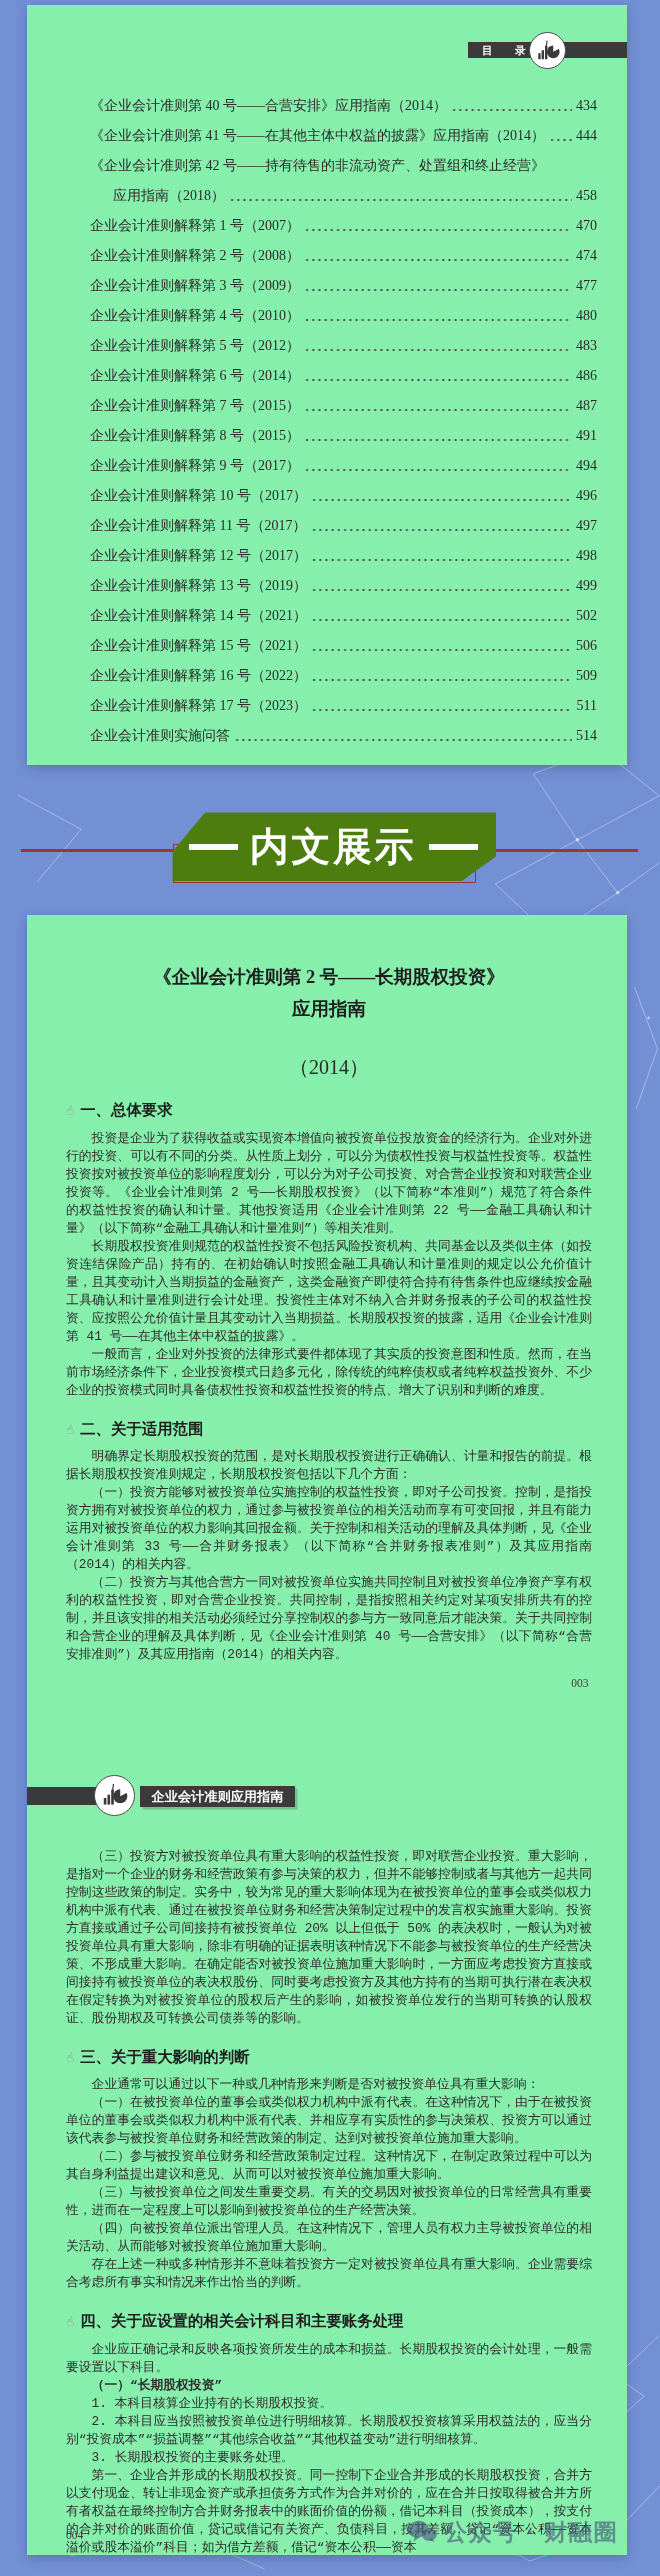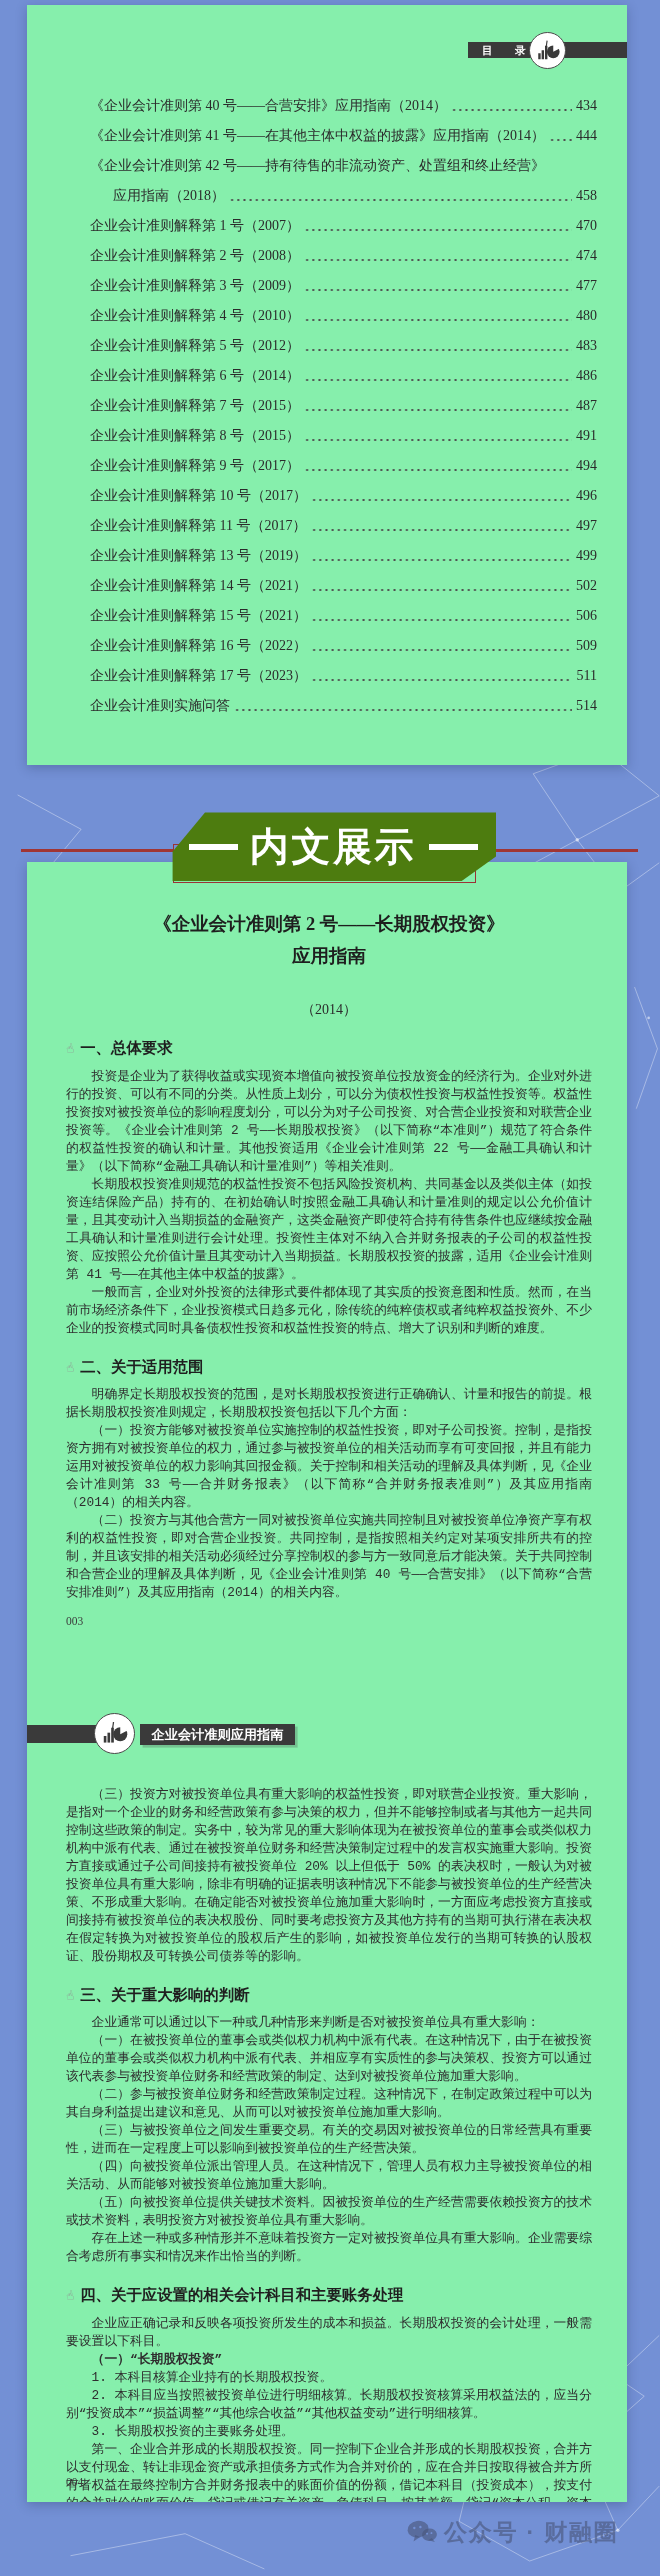--- a/index.html
+++ b/index.html
@@ -12,21 +12,21 @@
   }
   
   .decor{position:absolute;left:0;top:0;width:661px;height:2576px;z-index:0;}
   
   .page{
     position:absolute;left:27px;width:600px;background:#86efac;
     box-shadow:0 2.6px 10.6px rgba(30,40,80,.28);
     z-index:2;overflow:hidden;
   }
   .page1{top:5.3px;height:760px;}
-  .page23{top:862px;height:1640px;}
+  .page23{top:915px;height:1640px;}
   
   .p1bar{
     position:absolute;top:37px;right:0;width:159px;height:16px;
     background:#3a3a3a;color:#fff;
     font-family:"Liberation Sans","DejaVu Sans",sans-serif;
     font-size:10.6px;font-weight:bold;line-height:16px;
     letter-spacing:9.7px;padding-left:14px;box-sizing:border-box;
   }
   .circle-icon{
     position:absolute;background:#fff;border:1.8px solid #4a4a4a;border-radius:50%;
@@ -70,37 +70,37 @@
   .banner-text::before,.banner-text::after{
     content:"";display:inline-block;width:49px;height:6.2px;background:#fff;margin:0 12.3px;
   }
   
   .content{padding:0 35px 0 39px;}
   .book-title{
     text-align:center;font-size:18.5px;font-weight:bold;color:#1e1e1e;line-height:26.4px;
   }
   .book-title.l1{padding-top:49px;}
   .book-title.l2{margin-top:5.3px;}
-  .book-year{text-align:center;font-size:14px;color:#2b2b2b;margin-top:32px;}
+  .book-year{text-align:center;font-size:20px;color:#2b2b2b;margin-top:32px;}
   .blocks{margin-top:16px;}
   .blk{font-size:12.8px;line-height:18px;color:#2e2e2e;text-align:justify;}
   .blk.para{text-indent:2em;font-family:Liberation Mono, monospace;}
   .blk.bold{font-weight:bold;}
   .blk.head{
     font-family:"Liberation Sans","DejaVu Sans",sans-serif;
     font-size:15.4px;font-weight:bold;color:#1f1f1f;
     margin:20px 0 9.7px;text-indent:0;text-align:left;
   }
   .blk .hand{display:none;}
   .blk.head .hand{
     display:inline-block;color:#8f8f8f;font-size:13.2px;margin-right:6.2px;
     font-family:"DejaVu Sans",sans-serif;transform:rotate(-12deg);
   }
   .blk.head .hand::before{content:"\261D";}
-  .page-no-right{text-align:left;font-size:11.5px;color:#3c3c3c;margin-top:12.3px;padding-right:3.5px;}
+  .page-no-right{text-align:right;font-size:11.5px;color:#3c3c3c;margin-top:12.3px;padding-right:3.5px;}
   .page-no-left{position:absolute;left:39px;bottom:14px;font-size:11.5px;color:#3c3c3c;}
   
   .hb{position:relative;height:44px;margin:85px 0 30px -39px;}
   .hb-strip{position:absolute;left:0;top:13.2px;width:90px;height:18.5px;background:#3a3a3a;}
   .hb-circle{top:0.9px;left:67px;width:41px;height:41px;}
   .hb-label{
     position:absolute;left:113px;top:12.3px;height:21px;background:#3a3a3a;
     color:#fff;font-family:"Liberation Sans","DejaVu Sans",sans-serif;
     font-size:13.2px;font-weight:bold;line-height:21px;padding:0 11.5px;
     box-shadow:2.6px 2.6px 0 rgba(58,58,58,.25);
@@ -229,20 +229,25 @@
         <span class="toc-title">企业会计准则解释第 10 号（2017）</span>
         <span class="leader"></span>
         <span class="toc-page">496</span>
       </div>
       <div class="toc-row">
         <span class="toc-title">企业会计准则解释第 11 号（2017）</span>
         <span class="leader"></span>
         <span class="toc-page">497</span>
       </div>
       <div class="toc-row">
+        <span class="toc-title">企业会计准则解释第 12 号（2017）</span>
+        <span class="leader"></span>
+        <span class="toc-page">498</span>
+      </div>
+      <div class="toc-row">
         <span class="toc-title">企业会计准则解释第 13 号（2019）</span>
         <span class="leader"></span>
         <span class="toc-page">499</span>
       </div>
       <div class="toc-row">
         <span class="toc-title">企业会计准则解释第 14 号（2021）</span>
         <span class="leader"></span>
         <span class="toc-page">502</span>
       </div>
       <div class="toc-row">
@@ -347,23 +352,20 @@
         <div class="blk para">
           <span>（二）参与被投资单位财务和经营政策制定过程。这种情况下，在制定政策过程中可以为其自身利益提出建议和意见、从而可以对被投资单位施加重大影响。</span>
         </div>
         <div class="blk para">
           <span>（三）与被投资单位之间发生重要交易。有关的交易因对被投资单位的日常经营具有重要性，进而在一定程度上可以影响到被投资单位的生产经营决策。</span>
         </div>
         <div class="blk para">
           <span>（四）向被投资单位派出管理人员。在这种情况下，管理人员有权力主导被投资单位的相关活动、从而能够对被投资单位施加重大影响。</span>
         </div>
         <div class="blk para">
-          <span>（五）向被投资单位提供关键技术资料。因被投资单位的生产经营需要依赖投资方的技术或技术资料，表明投资方对被投资单位具有重大影响。</span>
-        </div>
-        <div class="blk para">
           <span>存在上述一种或多种情形并不意味着投资方一定对被投资单位具有重大影响。企业需要综合考虑所有事实和情况来作出恰当的判断。</span>
         </div>
         <div class="blk head">
           <span class="hand"></span><span>四、关于应设置的相关会计科目和主要账务处理</span>
         </div>
         <div class="blk para">
           <span>企业应正确记录和反映各项投资所发生的成本和损益。长期股权投资的会计处理，一般需要设置以下科目。</span>
         </div>
         <div class="blk para bold">
           <span>（一）“长期股权投资”</span>

